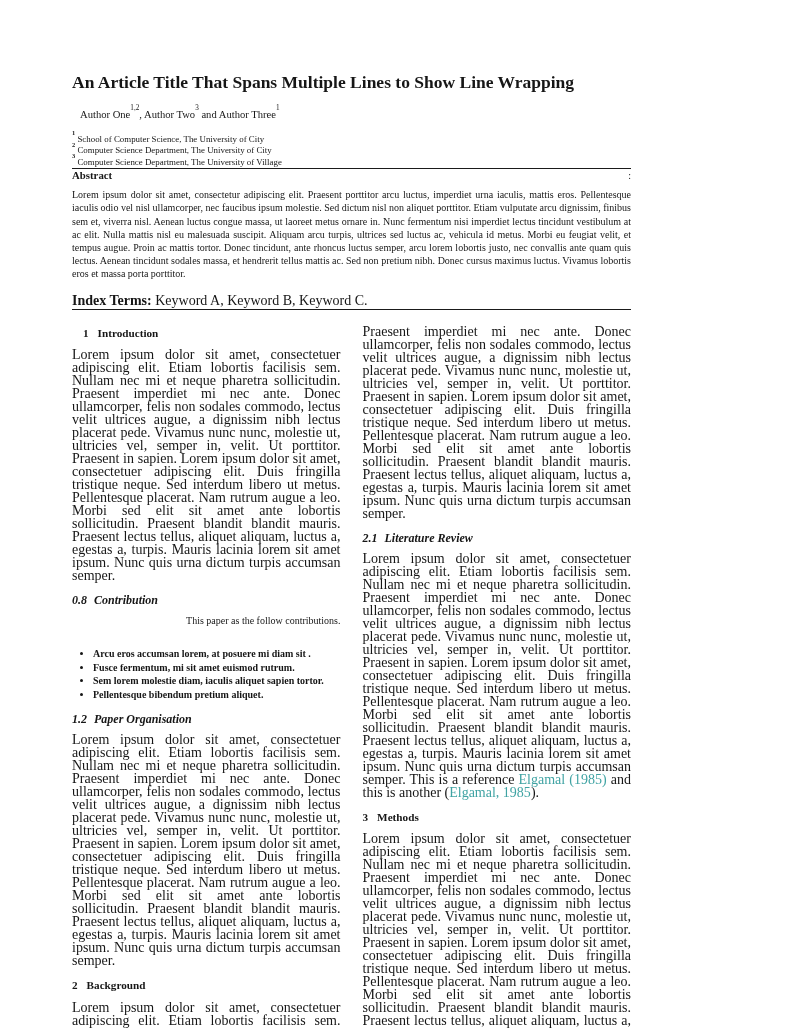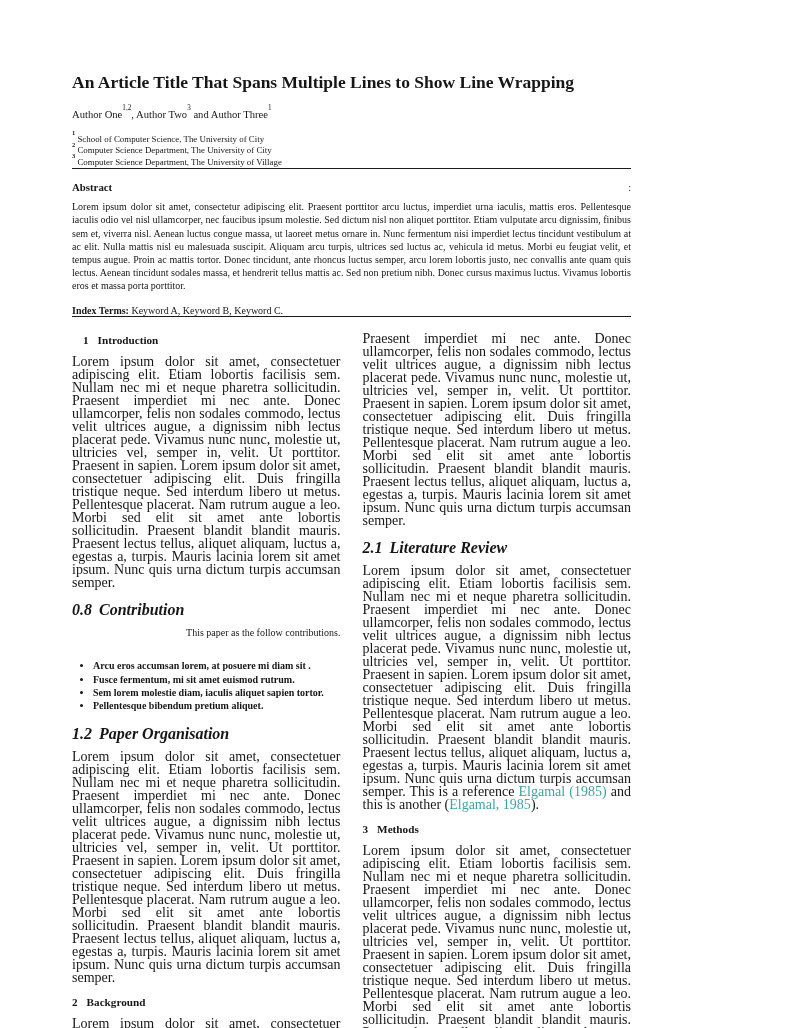--- a/index.html
+++ b/index.html
@@ -14,21 +14,21 @@
     color: #161616;
     overflow: hidden;
   }
   .title {
     font-size: 17.5px;
     font-weight: bold;
     margin: 16px 0 0 0;
     line-height: 1.25;
   }
   .authors {
-    margin: 15px 0 0 0;
+    margin: 15px 0 0 8px;
     font-size: 10.6px;
   }
   sup.auth-sup {
     font-size: 68%;
     position: relative;
     top: -0.45em;
     line-height: 0;
   }
   .affiliations { margin: 14px 0 0 0; }
   .affil {
@@ -43,55 +43,55 @@
     line-height: 0;
   }
   hr.rule {
     border: none;
     border-top: 1px solid #1a1a1a;
     margin: 0;
   }
   .rule-top { margin-top: 19px; }
   .rule-mid { margin-top: 13px; }
   .abstract-row {
-    margin-top: 12px;
+    margin-top: 0;
     display: flex;
     justify-content: space-between;
     align-items: baseline;
     text-align: center;
   }
   .abstract-heading { font-weight: bold; font-size: 10.8px; }
   .abstract-colon { font-size: 10px; }
   .abstract-text {
     margin: 7px 0 8px 0;
     font-size: 10px;
     line-height: 13.2px;
     text-align: justify;
   }
   .index-terms {
     margin: 12px 0 0 0;
-    font-size: 10px;
+    font-size: 14px;
   }
   .index-terms .label { font-weight: bold; }
   .columns {
     display: flex;
     gap: 22px;
     margin-top: 15px;
   }
   .column { flex: 1; min-width: 0; }
   h2.sec {
     font-size: 11.2px;
     font-weight: bold;
     margin: 12px 0 8px 0;
     line-height: 1.2;
   }
   .column h2.sec:first-child { margin-top: 2px; margin-left: 11px; }
   .sec-num { margin-right: 9px; }
   h3.subsec {
-    font-size: 16px;
+    font-size: 12px;
     font-weight: bold;
     font-style: italic;
     margin: 11px 0 7px 0;
     line-height: 1.2;
   }
   .subsec-num { margin-right: 7px; }
   p.body {
     margin: 0;
     font-size: 14px;
     line-height: 13px;

